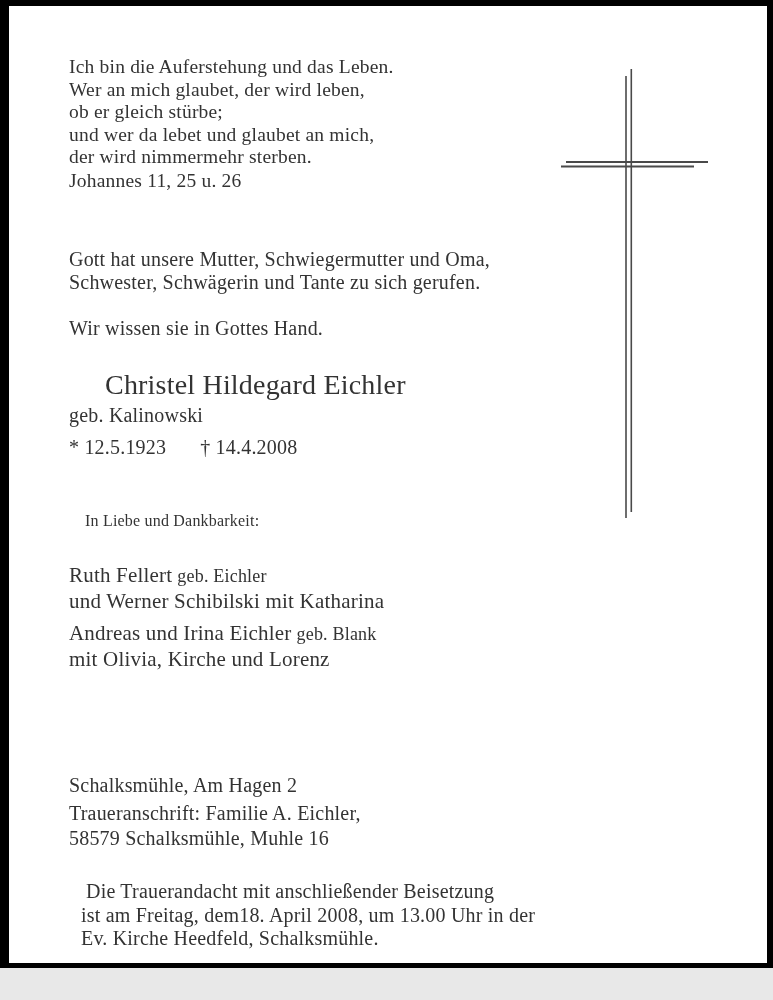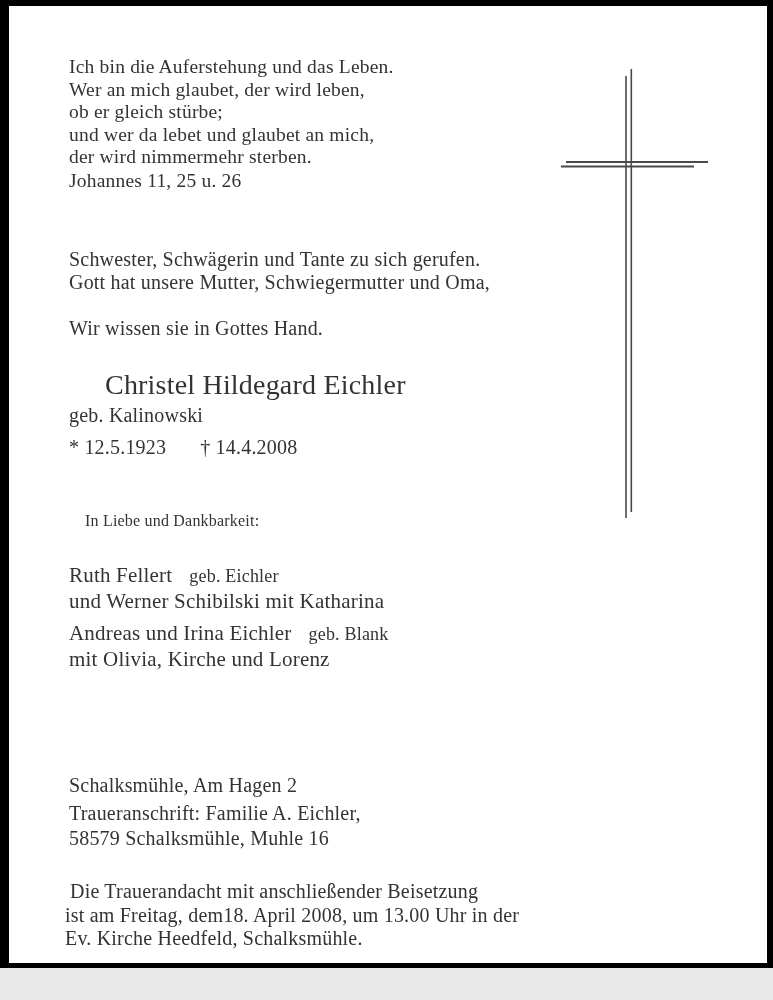--- a/index.html
+++ b/index.html
@@ -32,26 +32,26 @@
   
   .deceased{top:361px;left:60px;}
   .deceased-name{font-size:28px;line-height:36px;font-weight:400;margin-left:36px;}
   .birth-name{font-size:20px;line-height:24px;}
   .life-dates{font-size:20px;line-height:24px;margin-top:8px;}
   .death-date{margin-left:34px;text-align:center;}
   
   .mourning-intro{top:503px;left:76px;font-size:16px;line-height:24px;}
   .mourners{top:557px;left:60px;font-size:21px;line-height:25px;}
   .mourner-line.grp{margin-top:7px;}
-  .fl-suffix{font-size:18px;margin-left:17px;}
+  .fl-suffix{font-size:18px;margin-left:5px;}
   
   .address{top:767px;left:60px;font-size:20px;line-height:25px;}
   .condolence1{margin-top:3px;}
   
-  .service{top:874px;left:56px;font-size:20px;line-height:23.5px;}
+  .service{top:874px;left:72px;font-size:20px;line-height:23.5px;}
   .service-line1{padding-left:5px;}
   
   .cross-svg{position:absolute;top:0;left:0;width:773px;height:1000px;pointer-events:none;}
   .cross-svg line{stroke:var(--cross);}
 </style>
 </head>
 <body>
 
 <div class="page">
 
@@ -65,22 +65,22 @@
   <div class="abs scripture">
     <div>Ich bin die Auferstehung und das Leben.</div>
     <div>Wer an mich glaubet, der wird leben,</div>
     <div>ob er gleich stürbe;</div>
     <div>und wer da lebet und glaubet an mich,</div>
     <div>der wird nimmermehr sterben.</div>
     <div class="scripture-ref">Johannes 11, 25 u. 26</div>
   </div>
 
   <div class="abs announcement">
+    <div>Gott hat unsere Mutter, Schwiegermutter und Oma,</div>
     <div>Schwester, Schwägerin und Tante zu sich gerufen.</div>
-    <div>Gott hat unsere Mutter, Schwiegermutter und Oma,</div>
     <div class="trust-line">Wir wissen sie in Gottes Hand.</div>
   </div>
 
   <div class="abs deceased">
     <div class="deceased-name">Christel Hildegard Eichler</div>
     <div class="birth-name">geb. Kalinowski</div>
     <div class="life-dates">
       <span>* 12.5.1923</span><span class="death-date">† 14.4.2008</span>
     </div>
   </div>

